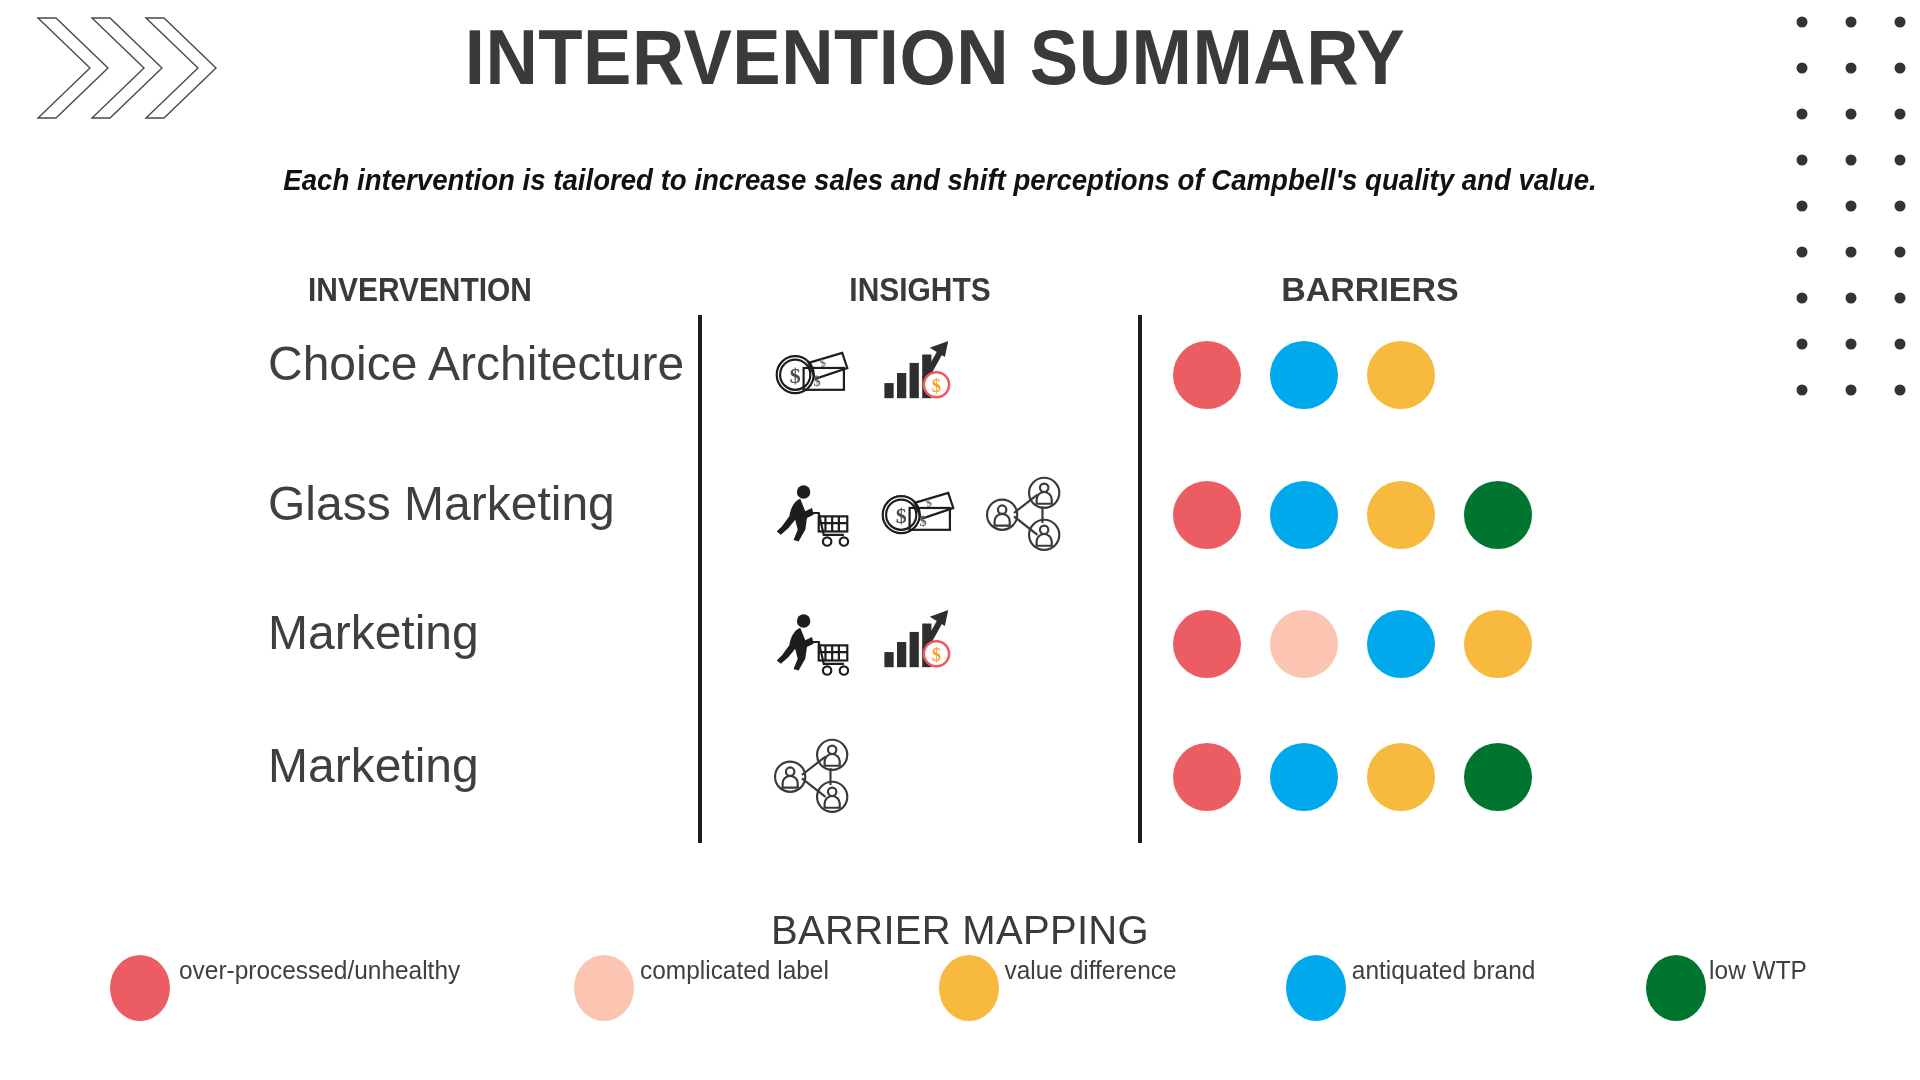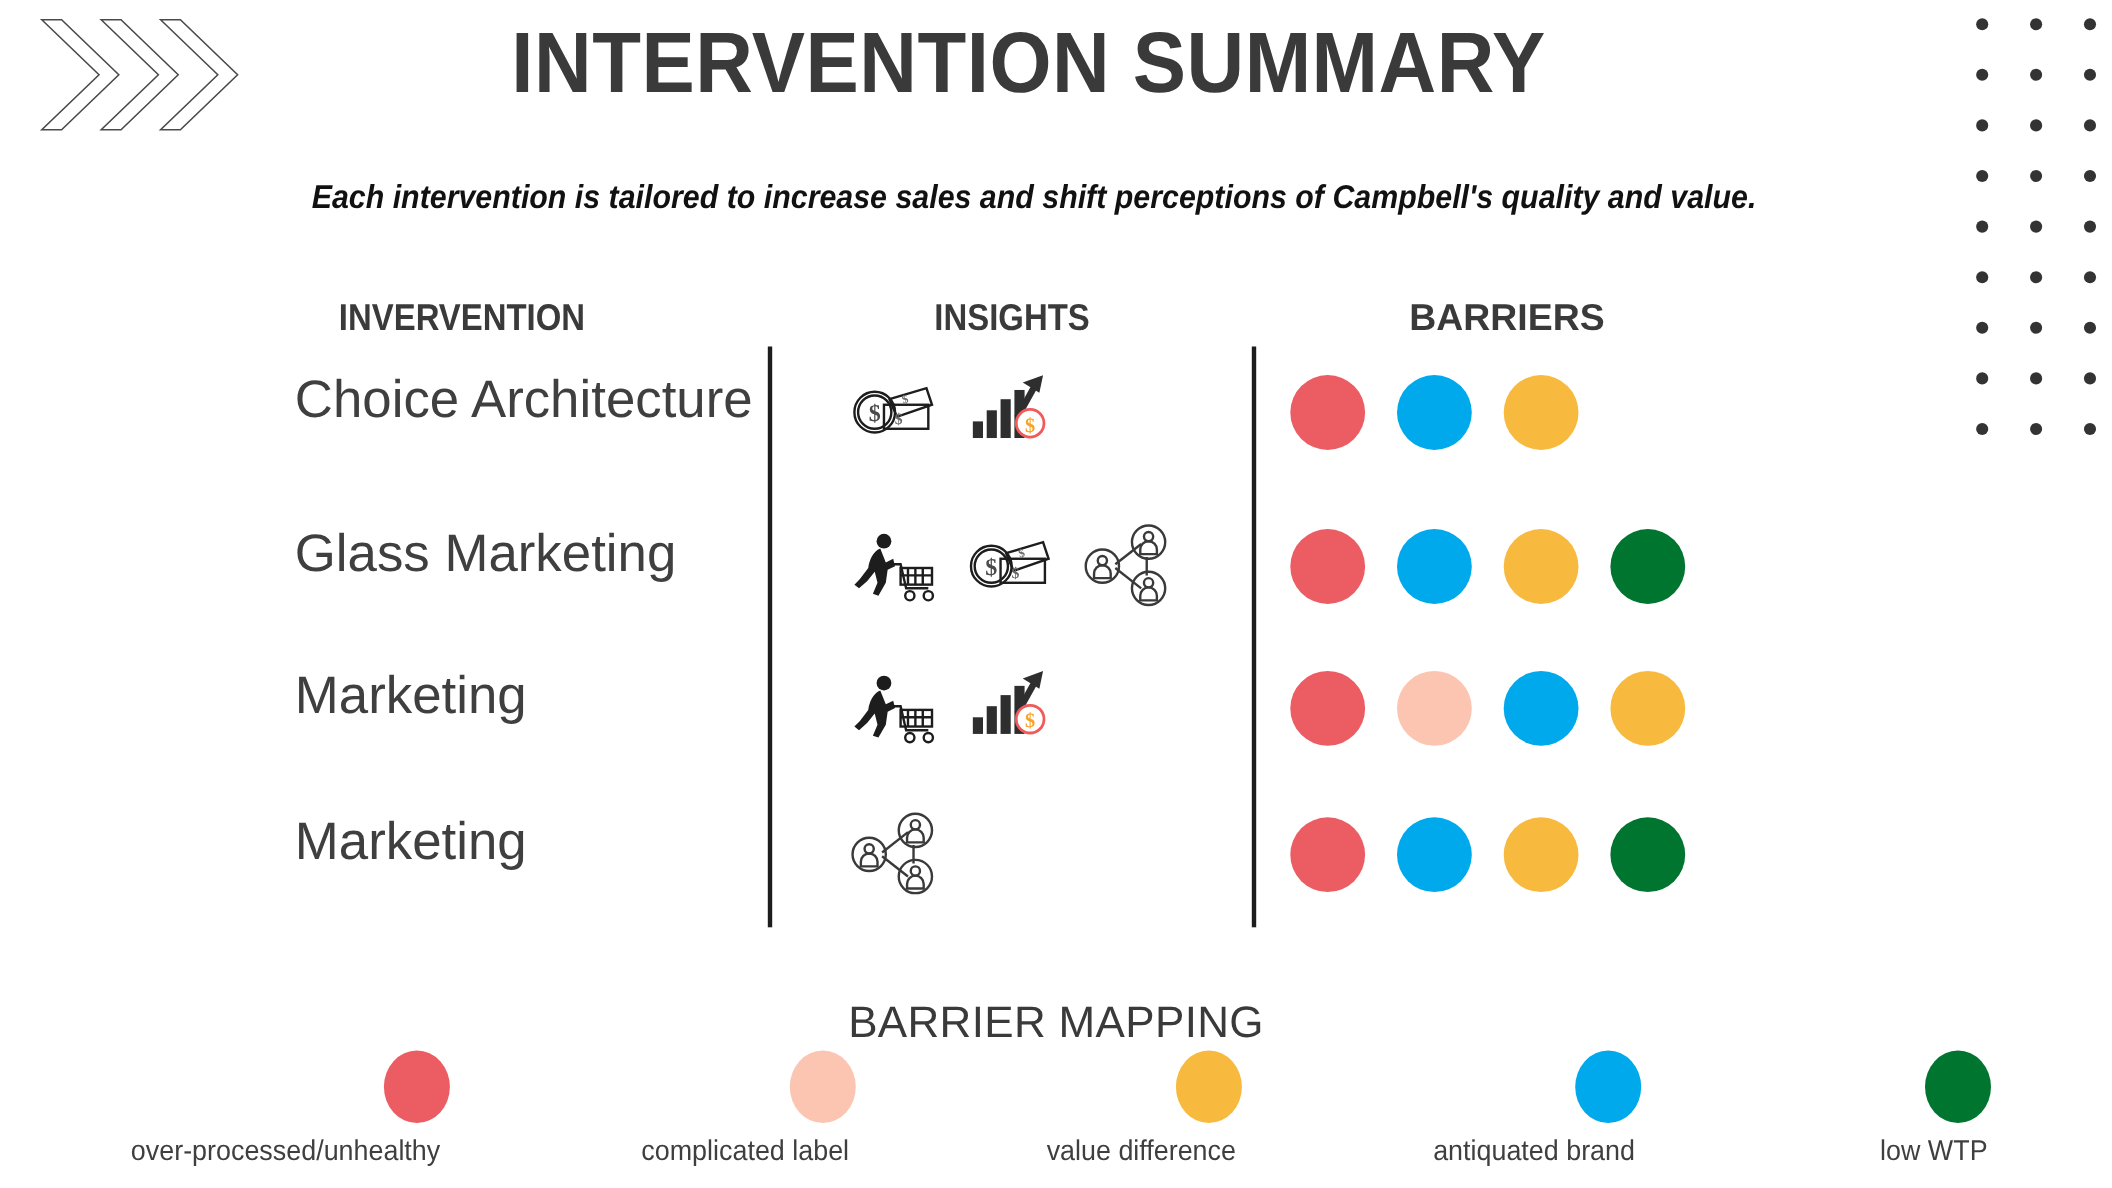--- a/index.html
+++ b/index.html
@@ -176,22 +176,21 @@
     left: 110px;
     top: 955px;
     width: 1700px;
     display: flex;
     flex-direction: row;
     justify-content: space-between;
     align-items: flex-start;
   }
   .legend-item {
     display: flex;
-    flex-direction: column;
-    align-items: flex-end;
+    align-items: flex-start;
     min-width: 150px;
   }
   .legend-dot {
     width: 60px;
     height: 66px;
     border-radius: 50%;
     margin-bottom: 10px;
   }
   .legend-label {
     font-size: 26px;

